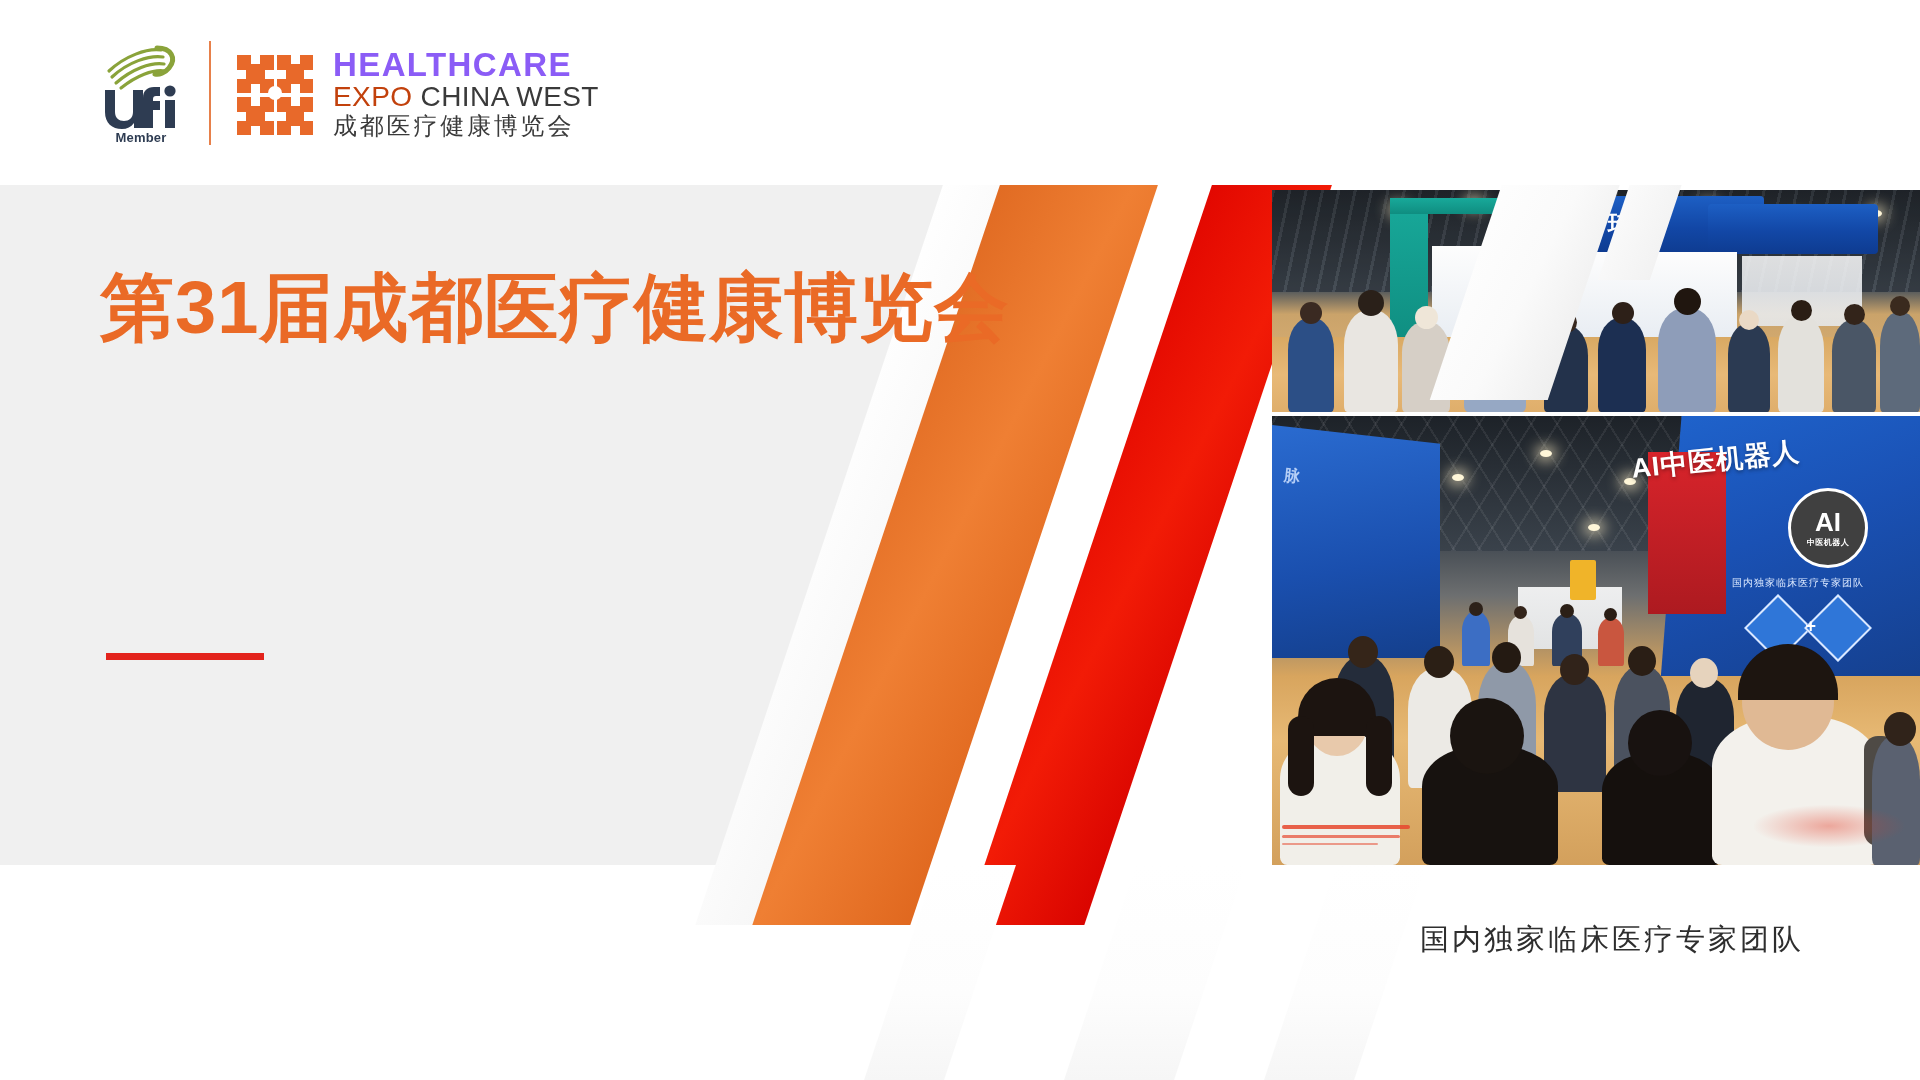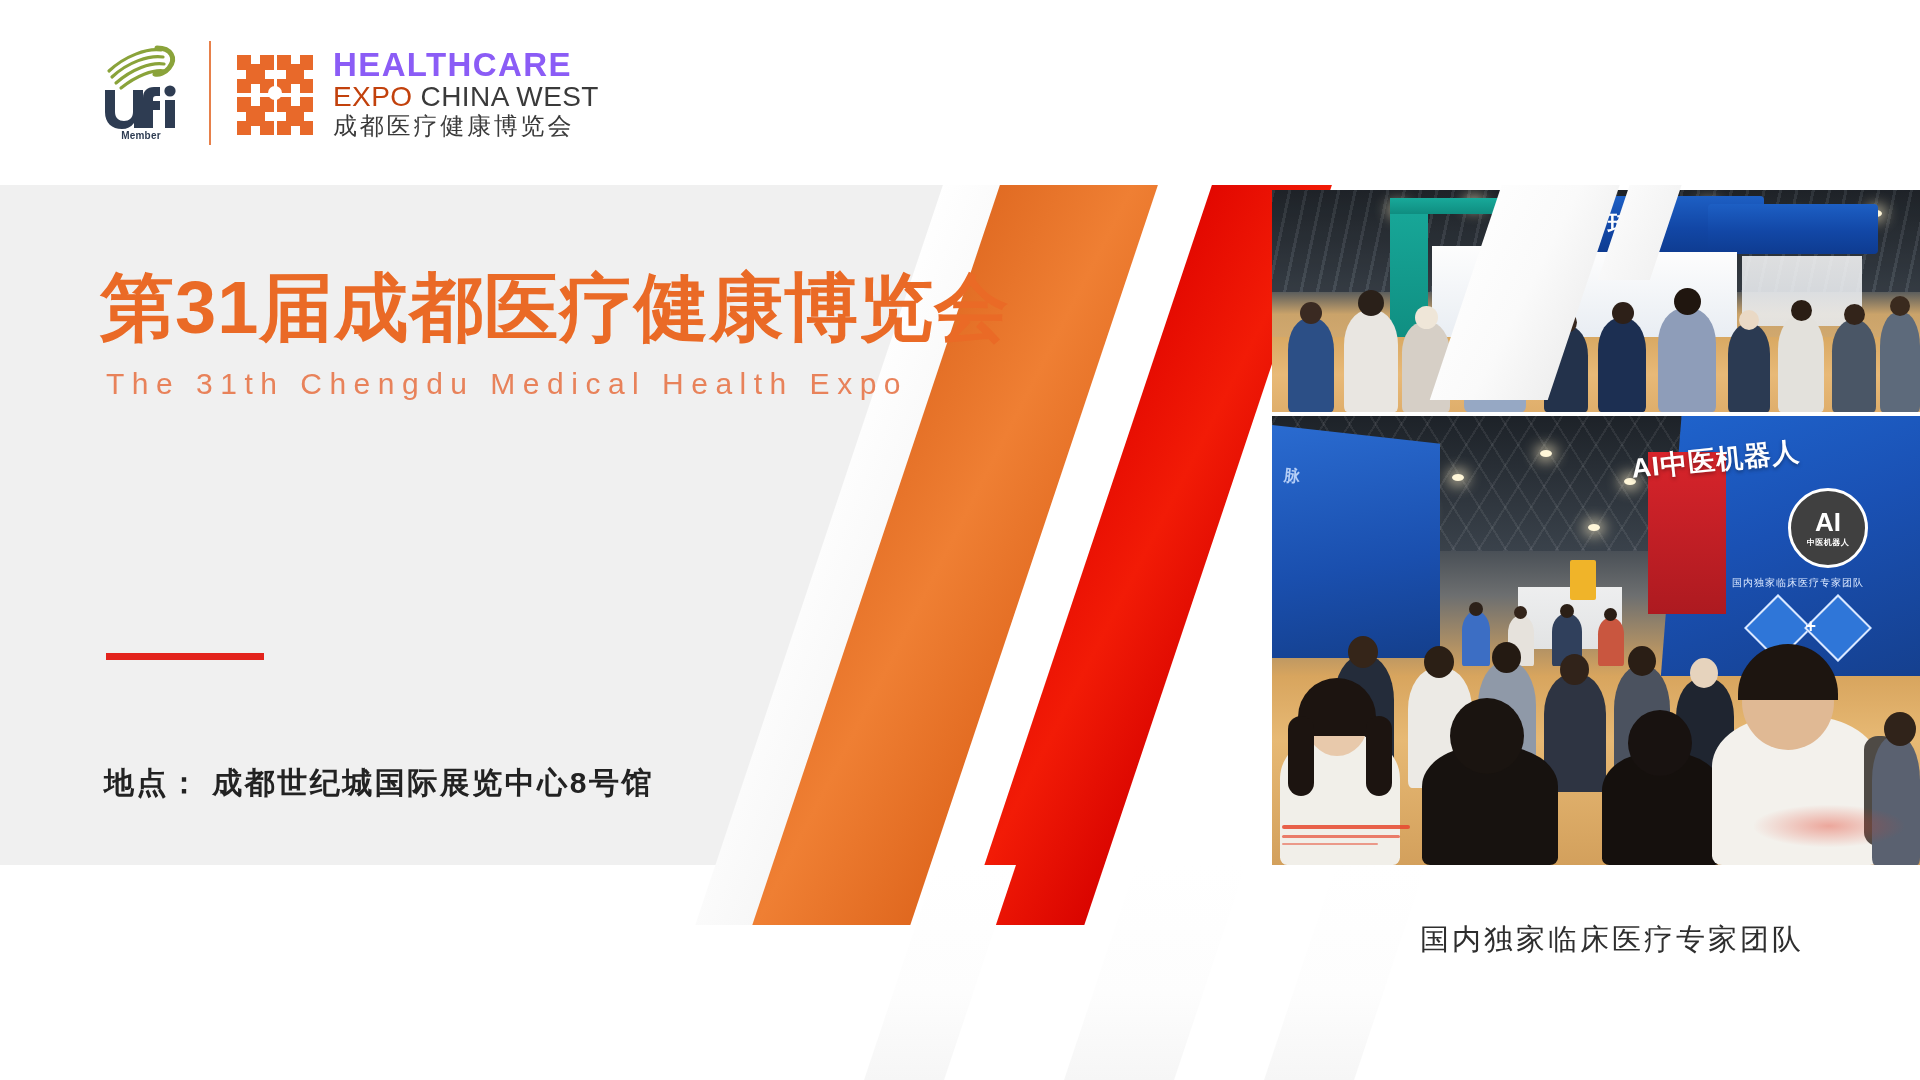--- a/index.html
+++ b/index.html
@@ -12,21 +12,21 @@
   .poster{position:relative;width:1920px;height:1080px;background:#fff;overflow:hidden;}
 
   
   .logo-bar{position:absolute;left:0;top:0;width:1920px;height:185px;background:#fff;z-index:40;}
   .logo-wrap{position:absolute;left:95px;top:38px;display:flex;align-items:center;height:110px;}
 
   .ufi{position:relative;width:92px;height:110px;}
   .ufi svg{display:block;}
   .ufi-member{
     position:absolute;left:0;top:92px;width:92px;text-align:center;
-    font-size:10px;font-weight:bold;color:#2e3c52;letter-spacing:.2px;
+    font-size:13px;font-weight:bold;color:#2e3c52;letter-spacing:.2px;
   }
   .logo-divider{width:2px;height:104px;background:#e36a2a;margin:0 20px 0 22px;opacity:.85;}
 
   .expo-mark{width:88px;height:92px;margin-right:14px;flex:none;}
   .expo-mark svg{display:block;}
 
   .expo-text{display:flex;flex-direction:column;justify-content:center;line-height:1;}
   .expo-l1{font-size:33px;font-weight:bold;color:#8b5cf6;letter-spacing:1.4px;}
   .expo-l2{font-size:28px;letter-spacing:.4px;margin-top:2px;}
   .expo-l2 .ex{color:#c2410c;}
@@ -203,23 +203,21 @@
     <div class="stripe stripe-red"></div>
     <div class="stripe stripe-white-c"></div>
   </div>
 
   <div class="wedge wedge-a"></div>
   <div class="wedge wedge-b"></div>
   <div class="wedge wedge-c"></div>
 
   <div class="content">
     <div class="title-cn">第31届成都医疗健康博览会</div>
-    <div class="title-en">The 31th Chengdu Medical Health Expo</div>
     <div class="rule"></div>
-    <div class="meta-place">地点： 成都世纪城国际展览中心8号馆</div>
   </div>
 
   <div class="photos">
 
     <div class="photo photo-top">
       <div class="ph-top-bg"></div>
       <div class="hall-ceil"></div>
       <div class="lamp" style="left:120px;top:16px;"></div>
       <div class="lamp" style="left:196px;top:10px;"></div>
       <div class="lamp" style="left:330px;top:22px;"></div>

